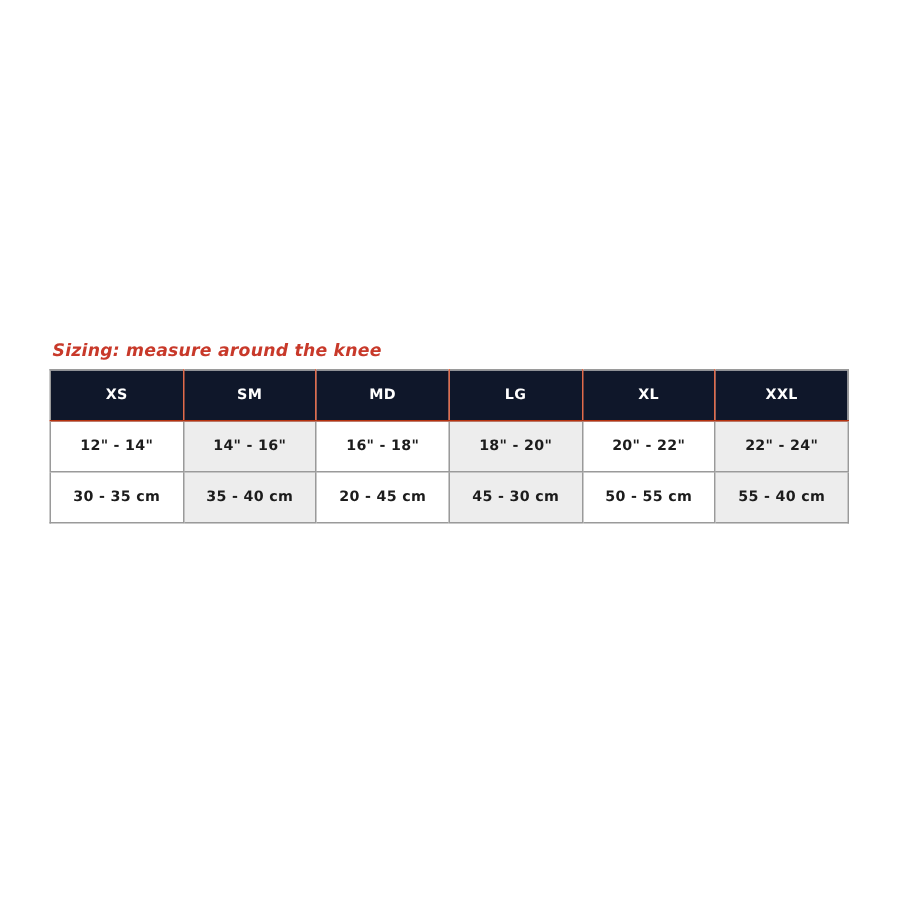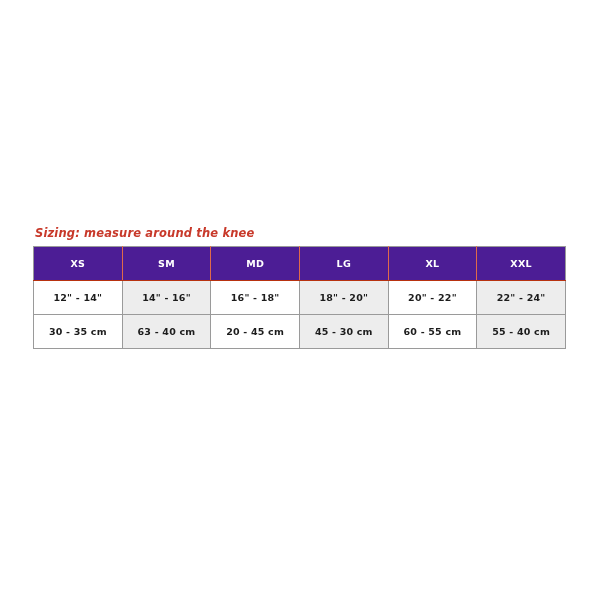--- a/index.html
+++ b/index.html
@@ -37,21 +37,21 @@
     table-layout: fixed;
     width: 532px;
     border: 1px solid #9a9a9a;
   }
 
   table.size-table col {
     width: 88.666px;
   }
 
   thead th {
-    background: #4c1d95;
+    background: #0f172a;
     color: #ffffff;
     font-size: 9.5px;
     font-weight: bold;
     letter-spacing: 0.3px;
     height: 33px;
     text-align: center;
     vertical-align: middle;
     border-right: 1px solid #e06a4a;
     border-bottom: 1px solid #b8320f;
     padding: 0;
@@ -114,22 +114,22 @@
       <tr>
         <td>12" - 14"</td>
         <td class="alt">14" - 16"</td>
         <td>16" - 18"</td>
         <td class="alt">18" - 20"</td>
         <td>20" - 22"</td>
         <td class="alt">22" - 24"</td>
       </tr>
       <tr>
         <td>30 - 35 cm</td>
-        <td class="alt">63 - 40 cm</td>
+        <td class="alt">35 - 40 cm</td>
         <td>20 - 45 cm</td>
         <td class="alt">45 - 30 cm</td>
-        <td>60 - 55 cm</td>
+        <td>50 - 55 cm</td>
         <td class="alt">55 - 40 cm</td>
       </tr>
     </tbody>
   </table>
 
 </div>
 
 </body></html>

